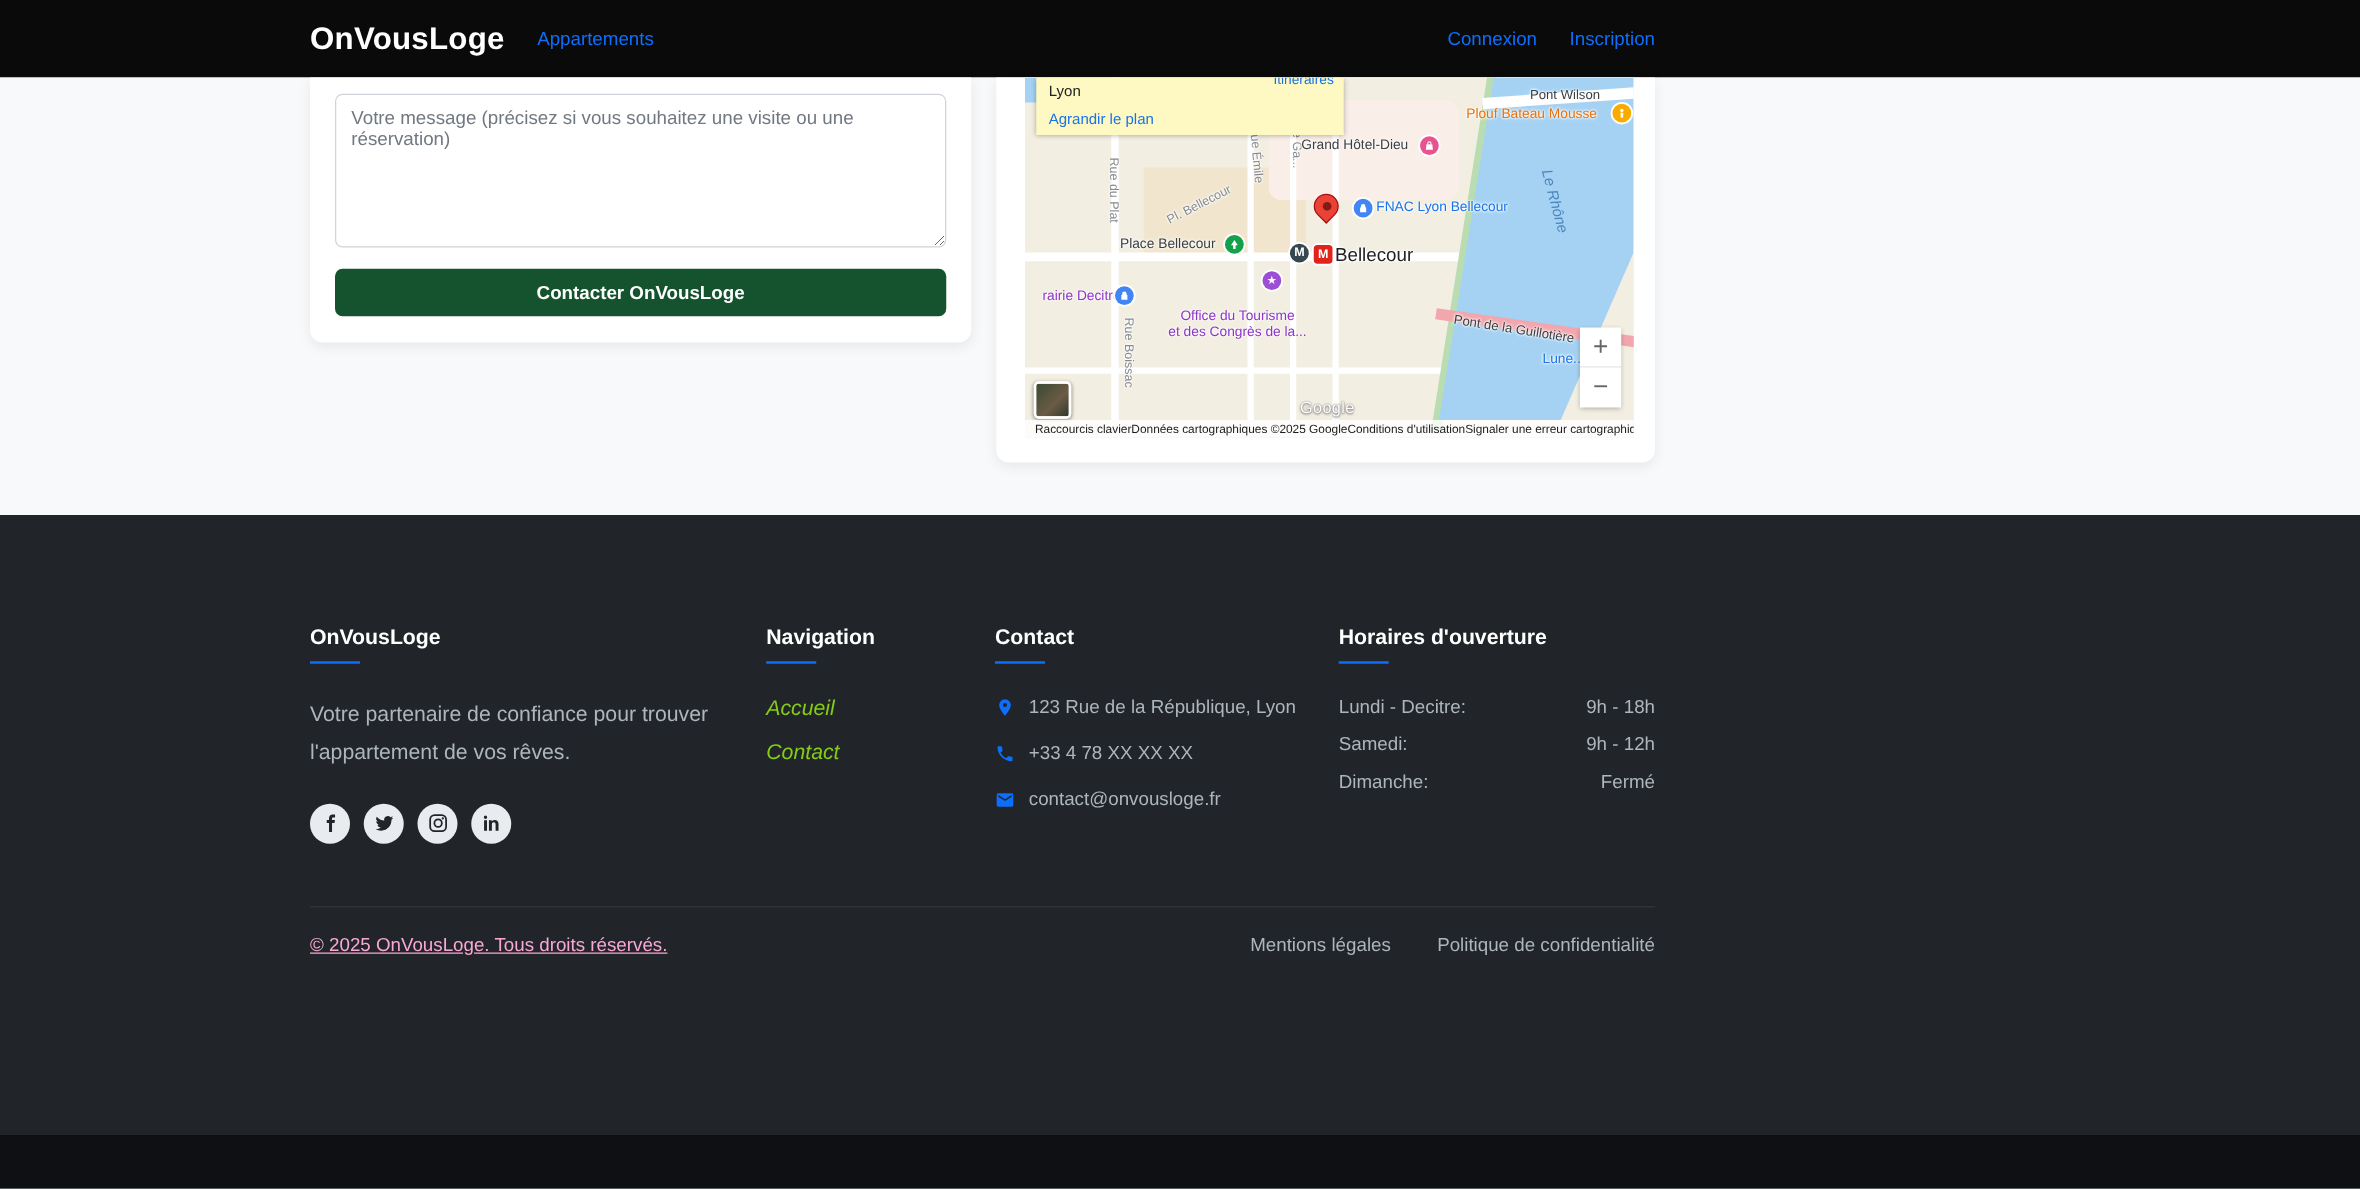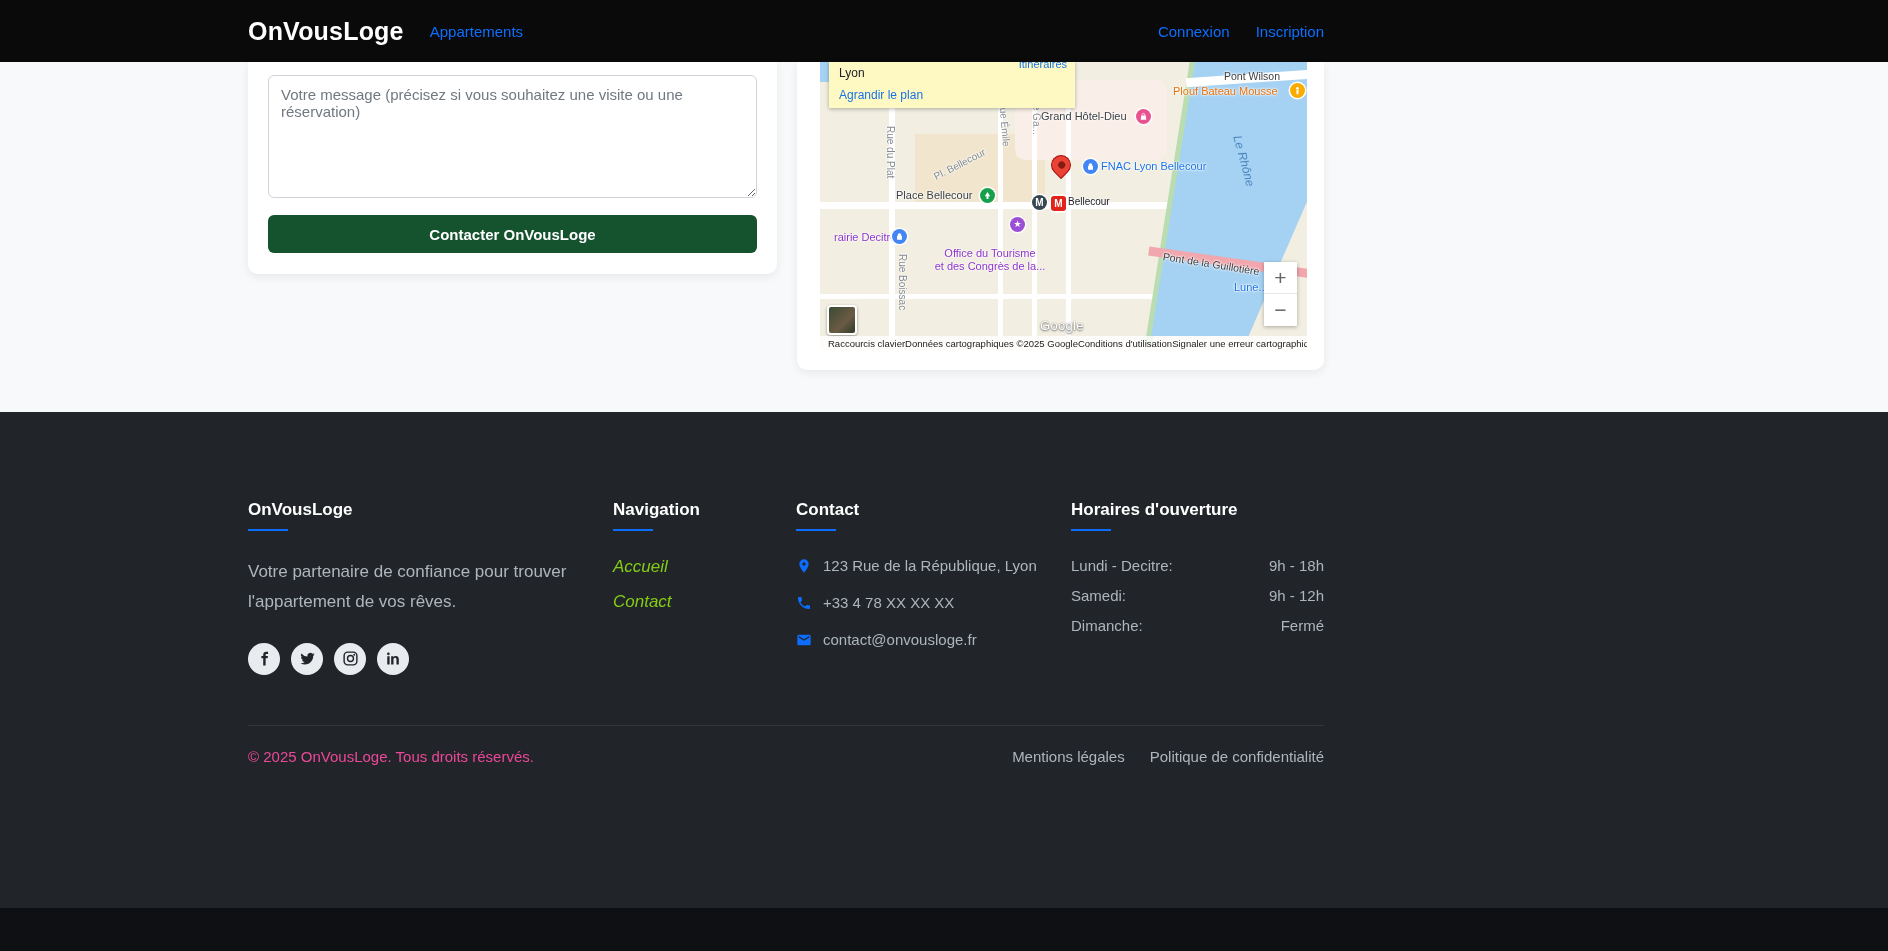--- a/index.html
+++ b/index.html
@@ -51,21 +51,21 @@
   .map-info .enlarge { position:absolute; left:10px; top:26px; font-size:12px; color:#1a73e8; cursor:pointer; }
   .map-info .directions { position:absolute; right:8px; top:-4px; font-size:11px; color:#1a73e8; cursor:pointer; }
 
   .map-label { position:absolute; font-size:11px; color:#3c4043; white-space:nowrap;
     text-shadow:0 0 2px #fff,0 0 2px #fff,0 0 3px #fff; }
   .street { font-size:10px; color:#858b91; }
   .lbl-blue { color:#1a73e8; }
   .lbl-purple { color:#8d34c9; }
   .lbl-orange { color:#e8710a; }
   .lbl-water { color:#4d86bd; font-style:italic; font-size:12px; text-shadow:none; }
-  .lbl-bold { color:#202124; font-size:10px; }
+  .lbl-bold { color:#202124; font-size:15px; }
 
   .poi { position:absolute; width:15px; height:15px; border-radius:50%;
     box-shadow:0 0 0 1.5px #fff; display:flex; align-items:center; justify-content:center; cursor:pointer; }
   .poi svg { width:9px; height:9px; }
   .poi-star { color:#fff; font-size:9px; line-height:1; }
   .metro { position:absolute; width:15px; height:15px; border-radius:50%; background:#36474f; color:#fff;
     font-size:10px; font-weight:700; display:flex; align-items:center; justify-content:center;
     box-shadow:0 0 0 1.5px #fff; cursor:pointer; }
   .metro.red { border-radius:3px; background:#e2231a; }
 
@@ -104,22 +104,22 @@
   .socials { display:flex; gap:11px; margin-top:26px; }
   .social-btn { width:32px; height:32px; border-radius:50%; background:#e9ecef; display:flex;
     align-items:center; justify-content:center; cursor:pointer; }
   .social-btn svg { width:17px; height:17px; }
   .f-nav-link { display:block; color:#84cc16; font-size:17px; margin-bottom:15px; cursor:pointer;font-style:italic; }
   .f-contact-row { display:flex; align-items:flex-start; gap:11px; color:#adb5bd; font-size:15px; margin-bottom:20px; }
   .f-contact-row svg { width:16px; height:16px; flex:none; margin-top:1px; }
   .f-hours-row { display:flex; justify-content:space-between; color:#adb5bd; font-size:15px; margin-bottom:13px; }
   .f-bottom { margin-top:50px; border-top:1px solid rgba(255,255,255,.08); padding-top:22px;
     display:flex; justify-content:space-between; align-items:center; }
-  .f-copy { color:#ec4899; font-size:15px; }
-  .f-legal { display:flex; gap:25px; }
+  .f-copy { color:#f9a8d4; font-size:15px;text-decoration:underline; }
+  .f-legal { display:flex; gap:37px; }
   .f-legal span { color:#adb5bd; font-size:15px; cursor:pointer; }
 
   .bottom-strip { height:43px; background:#0e1013; }
 </style>
 </head>
 <body>
 
 <nav class="navbar">
   <div class="nav-inner">
     <span class="brand">OnVousLoge</span>

